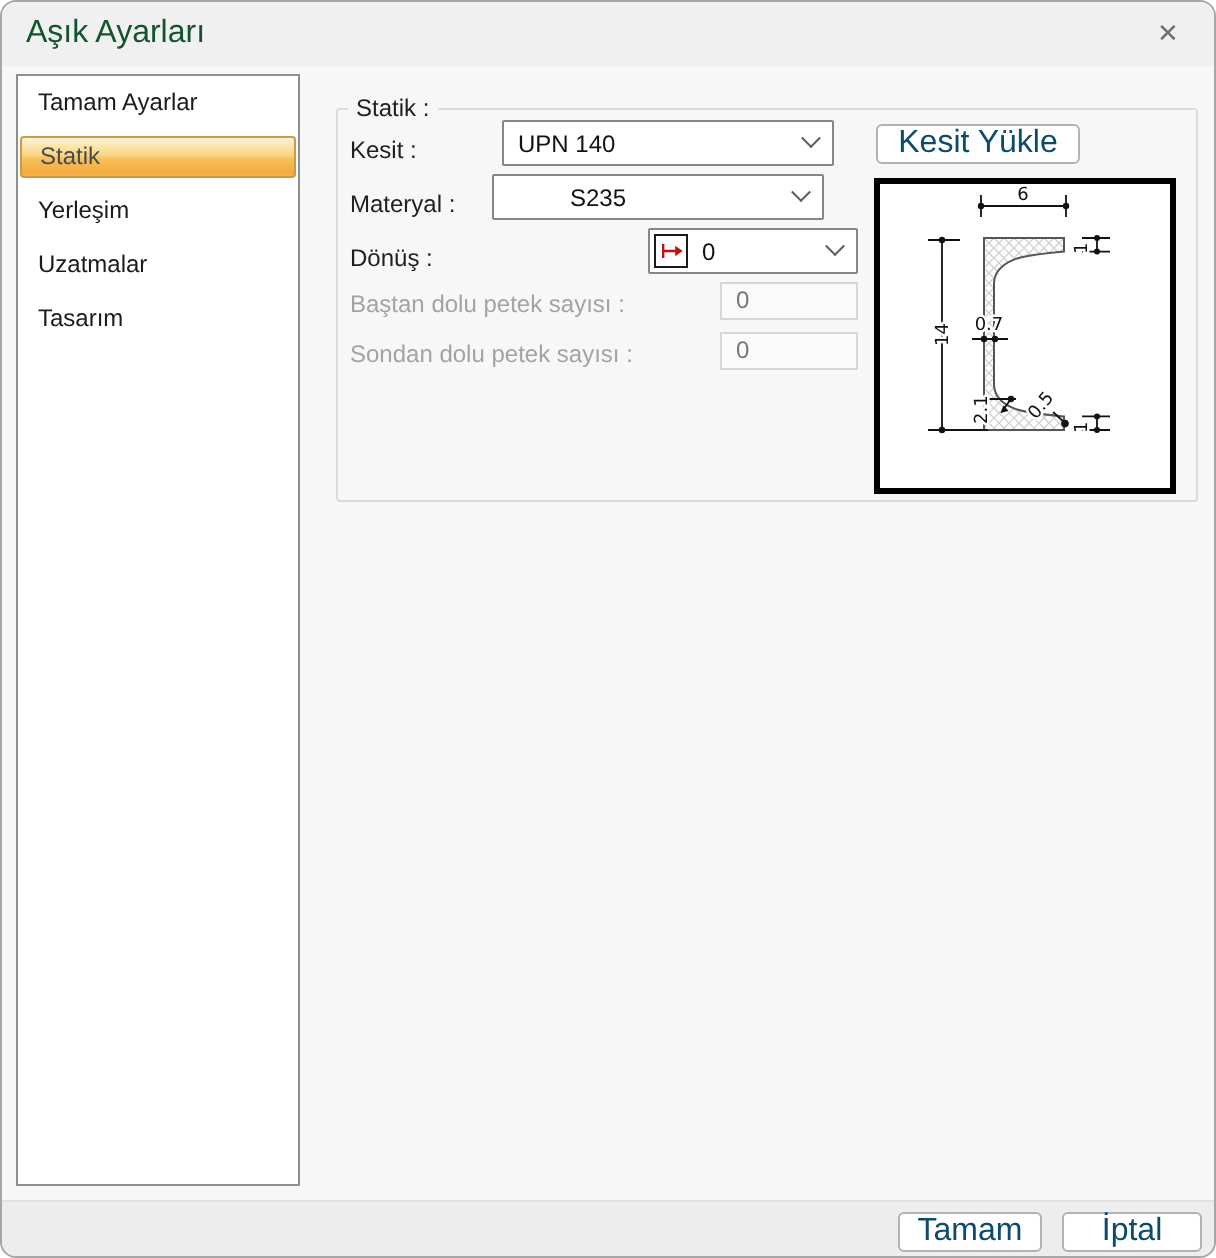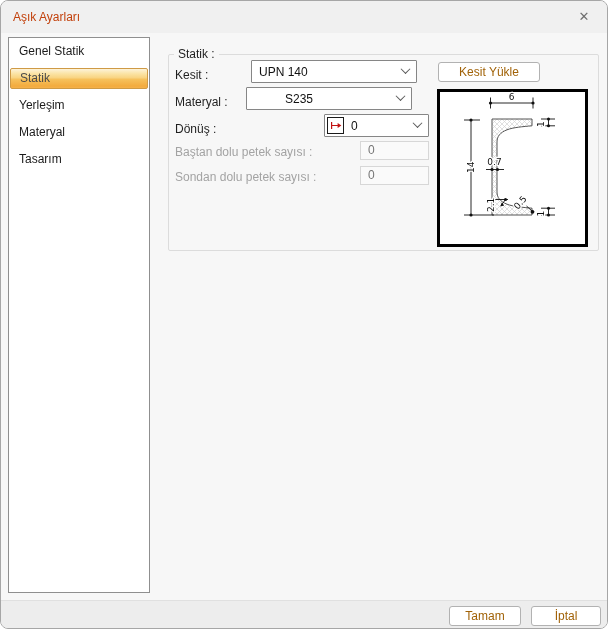--- a/index.html
+++ b/index.html
@@ -4,21 +4,21 @@
 <style>
   html,body{margin:0;padding:0;background:#ffffff;font-family:"Liberation Sans",sans-serif;}
   *{box-sizing:border-box;}
   .dialog{
     position:relative;width:608px;height:629px;background:#f7f7f7;
     border:1px solid #a6a6a6;border-radius:8px;overflow:hidden;
     font-size:12px;color:#1f1f1f;
   }
   
   .titlebar{position:absolute;left:0;top:0;right:0;height:32px;background:#f0f0f0;}
-  .title{position:absolute;left:12px;top:0;line-height:32px;color:#c2410c;font-size:12px;}
+  .title{position:absolute;left:12px;top:0;line-height:32px;color:#14532d;font-size:16px;}
   .close-btn{
     position:absolute;right:12px;top:6px;width:22px;height:20px;text-align:center;line-height:20px;
     color:#6f6f6f;font-size:13px;cursor:default;background:transparent;border:none;padding:0;
     font-family:"Liberation Sans",sans-serif;
   }
   
   .sidebar{
     position:absolute;left:7px;top:36px;width:142px;height:556px;
     background:#ffffff;border:1px solid #8f8f8f;
   }
@@ -56,21 +56,21 @@
     display:flex;align-items:center;justify-content:center;
   }
   
   .num-field{
     position:absolute;width:69px;height:19px;background:#fafafa;border:1px solid #d7d7d7;
     line-height:17px;padding-left:7px;color:#767676;
   }
   
   .btn{
     position:absolute;background:#ffffff;border:1px solid #b2b2b2;border-radius:3px;
-    font-size:12px;color:#a16207;text-align:center;cursor:default;
+    font-size:16px;color:#0c4a6e;text-align:center;cursor:default;
     font-family:"Liberation Sans",sans-serif;padding:0;
   }
   
   .preview{position:absolute;left:268px;top:34px;width:151px;height:158px;}
   .preview svg{display:block;}
   .dim-t{
     font-family:"DejaVu Sans",sans-serif;font-size:9px;fill:#111;
     paint-order:stroke;stroke:#ffffff;stroke-width:2.5px;stroke-linejoin:round;
   }
   .dim-l{stroke:#111;stroke-width:0.9;fill:none;}
@@ -85,24 +85,24 @@
 <body>
 
 <div class="dialog">
 
   <div class="titlebar">
     <span class="title">Aşık Ayarları</span>
     <button class="close-btn">✕</button>
   </div>
 
   <div class="sidebar">
-    <div class="nav-item">Genel Statik</div>
+    <div class="nav-item">Tamam Ayarlar</div>
     <div class="nav-item selected">Statik</div>
     <div class="nav-item">Yerleşim</div>
-    <div class="nav-item">Materyal</div>
+    <div class="nav-item">Uzatmalar</div>
     <div class="nav-item">Tasarım</div>
   </div>
 
   <div class="groupbox">
     <span class="group-label">Statik :</span>
 
     <span class="field-label" style="left:6px;top:12px;text-align:center;">Kesit :</span>
     <div class="combo" style="left:82px;top:5px;width:166px;">
       <span class="combo-text">UPN 140</span>
       <span class="chevron"></span>

